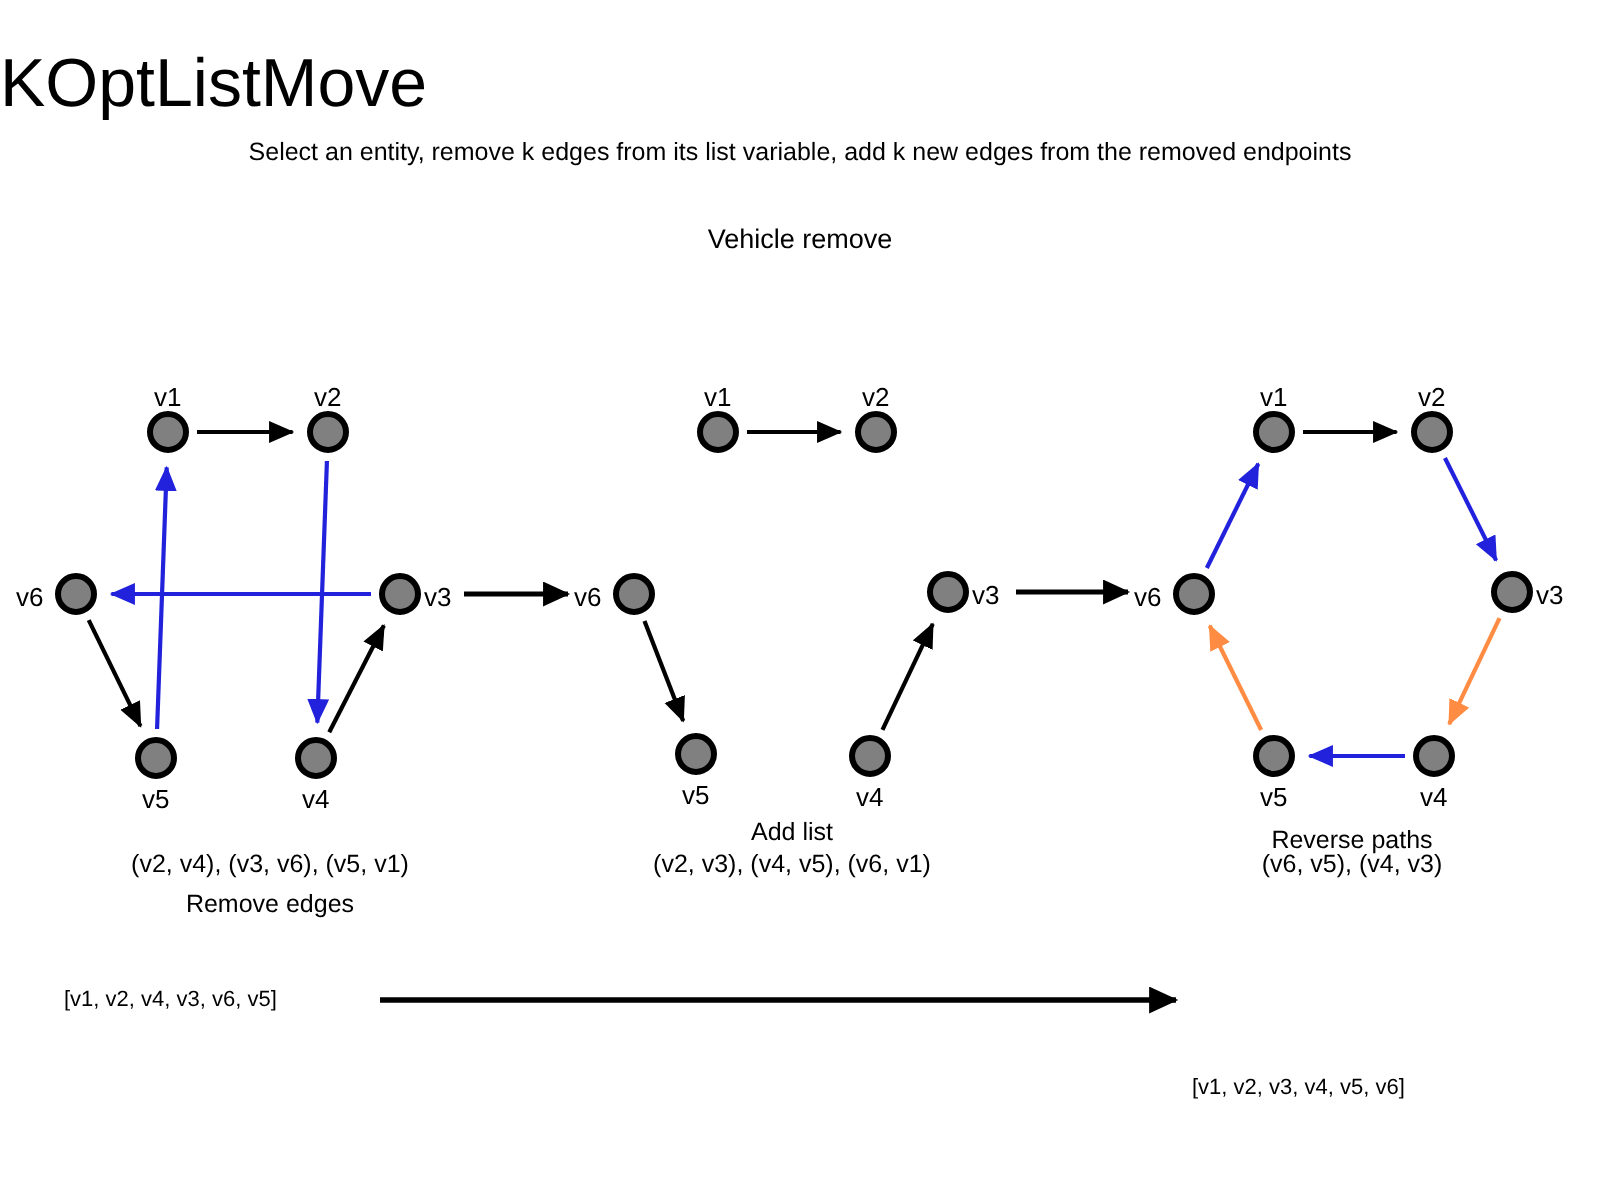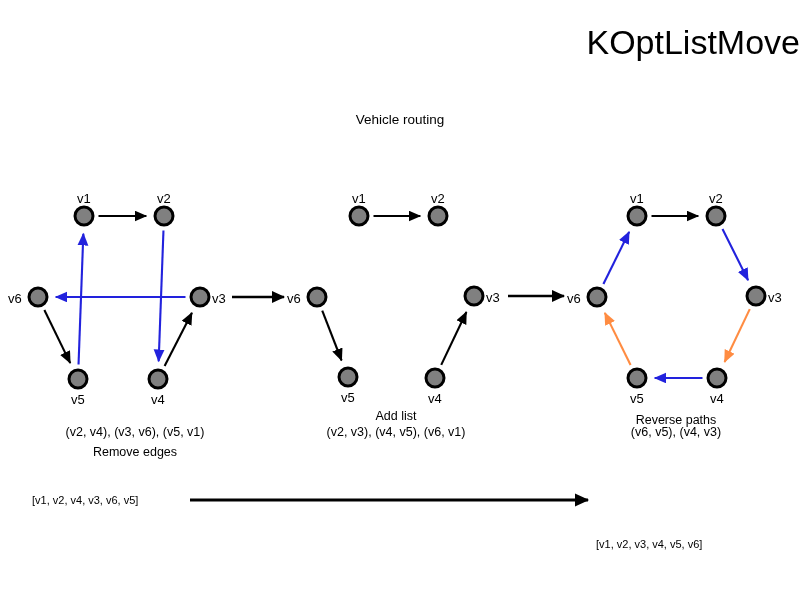--- a/index.html
+++ b/index.html
@@ -14,21 +14,21 @@
     background: #ffffff;
     overflow: hidden;
     font-family: "Liberation Sans", sans-serif;
     color: #000000;
   }
   #title {
     position: absolute;
     top: 22px;
     left: 0;
     width: 800px;
-    text-align: right;
+    text-align: left;
     font-size: 34px;
     font-weight: 400;
     letter-spacing: 0px;
     line-height: 40px;
     white-space: nowrap;
   }
   #subtitle {
     position: absolute;
     top: 68px;
     left: 0;
@@ -74,21 +74,22 @@
     font-size: 11px;
     line-height: 17px;
   }
 </style>
 </head>
 <body>
 
 <div id="page">
 
   <div id="title">KOptListMove</div>
-  <div id="section-label">Vehicle routing</div>
+  <div id="subtitle">Select an entity, remove k edges from its list variable, add k new edges from the removed endpoints</div>
+  <div id="section-label">Vehicle remove</div>
 
   <svg id="graph-canvas" viewBox="0 0 800 600" width="800" height="600" xmlns="http://www.w3.org/2000/svg">
     <defs>
       <marker id="ah-black" markerWidth="7" markerHeight="7" refX="5.6" refY="2.6" orient="auto" markerUnits="strokeWidth">
         <path d="M0,0 L6,2.6 L0,5.2 z" fill="#000000"></path>
       </marker>
       <marker id="ah-blue" markerWidth="7" markerHeight="7" refX="5.6" refY="2.6" orient="auto" markerUnits="strokeWidth">
         <path d="M0,0 L6,2.6 L0,5.2 z" fill="#2222dd"></path>
       </marker>
       <marker id="ah-orange" markerWidth="7" markerHeight="7" refX="5.6" refY="2.6" orient="auto" markerUnits="strokeWidth">

